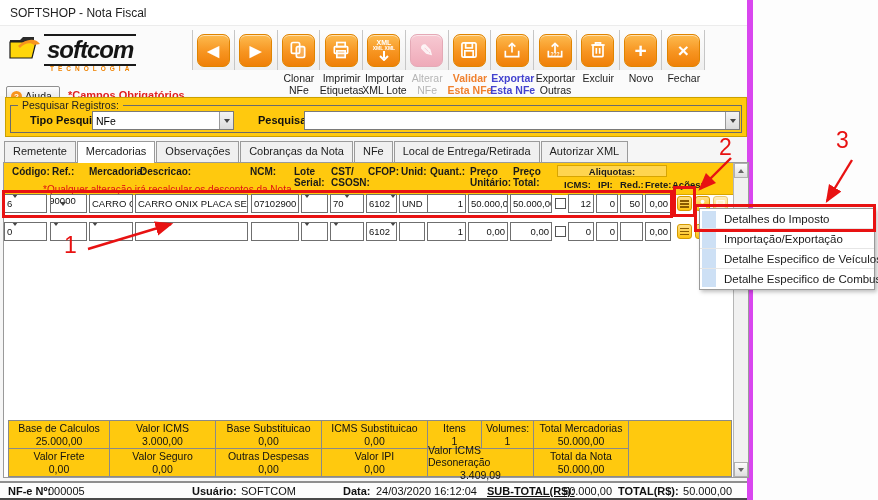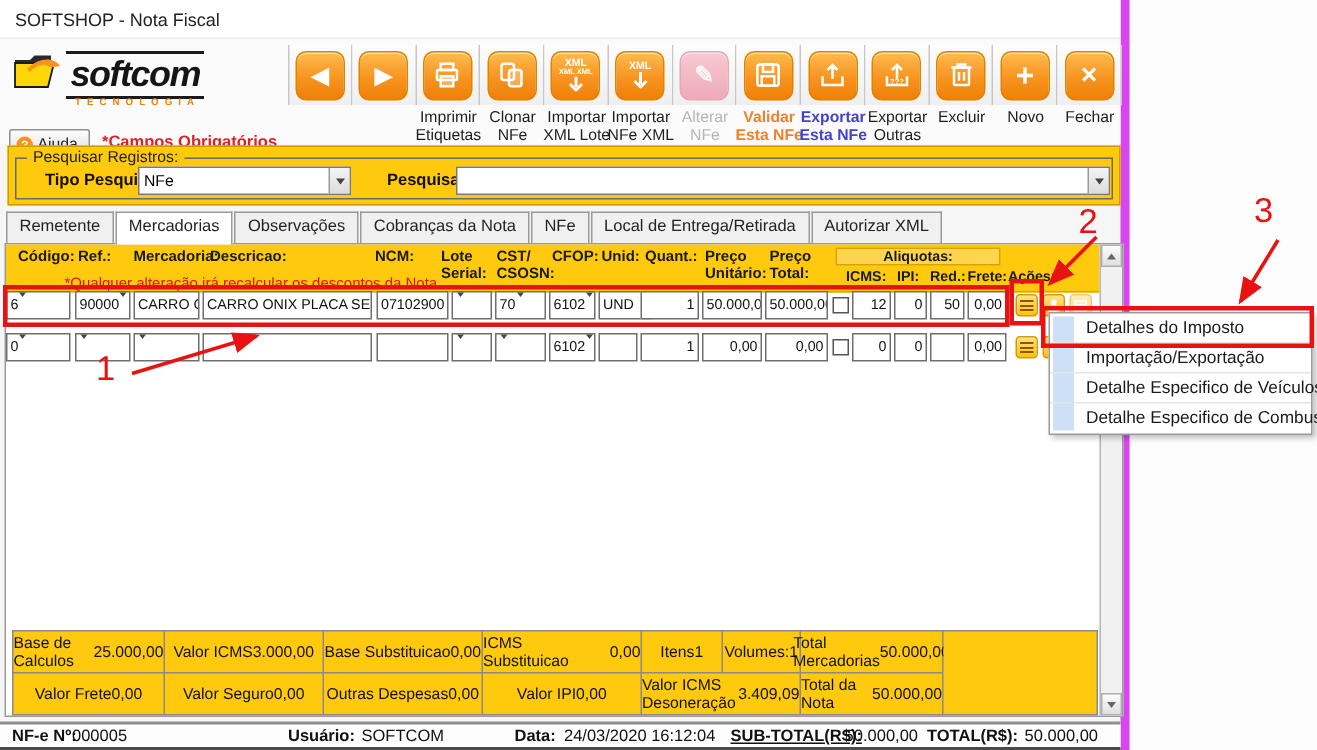--- a/index.html
+++ b/index.html
@@ -82,21 +82,21 @@
   .vscroll { position:absolute; right:0; top:0; width:15px; height:100%; background:#f1f1f1; border-left:1px solid #b5b5b5; }
   .sbtn { position:absolute; left:0; width:14px; height:15px; background:linear-gradient(#fdfdfd,#dfdfdf); border:1px solid #b0b0b0;
           display:flex; align-items:center; justify-content:center; cursor:pointer; }
   .sbtn.up { top:0; } .sbtn.down { bottom:0; }
   .tri-up { width:0; height:0; border-left:3px solid transparent; border-right:3px solid transparent; border-bottom:4px solid #666; }
   .tri-down { width:0; height:0; border-left:3px solid transparent; border-right:3px solid transparent; border-top:4px solid #666; }
 
   
   .totals { position:absolute; left:4px; top:257px; width:724px; background:#8a8a8a; padding:1px; gap:1px;
             display:grid; grid-template-columns:100px 105px 105px 105px 53px 51px 94px 1fr; grid-auto-rows:27px; }
-  .tc { background:#ffc90e; display:flex; flex-direction:row; align-items:center; justify-content:center; font-size:10.5px; color:#111; }
+  .tc { background:#ffc90e; display:flex; flex-direction:column; align-items:center; justify-content:center; font-size:10.5px; color:#111; }
   .tc .tl { font-weight:400; } .tc .tv { margin-top:1px; }
   .tc.span2r { grid-row:span 2; }
   .tc.span2c { grid-column:span 2; }
 
   
   .statusbar { position:absolute; left:0; top:481px; width:100%; height:19px; background:#fdfdfd;
                border-top:2px solid #8f8f8f; border-bottom:2px solid #4a4a4a; font-size:11px; color:#111; }
   .statusbar span { position:absolute; top:2px; white-space:nowrap; }
   .sb-b { font-weight:700; }
 
@@ -148,63 +148,51 @@
               <div class="tile">
                 <span class="ar">▶</span>
               </div>
             </div>
           <div class="tb-label"></div>
         </div>
         <div class="tb">
           <div class="tzone">
               <div class="tile">
             <svg width="20" height="20" viewBox="0 0 24 24" fill="none" stroke="#fff" stroke-width="2">
+              <rect x="4" y="3" width="10" height="13" rx="2"></rect>
+                  <rect x="10" y="8" width="10" height="13" rx="2" fill="rgba(255,255,255,.25)"></rect>
+            </svg>
+          </div>
+            </div>
+          <div class="tb-label">Clonar NFe</div>
+        </div>
+        <div class="tb">
+          <div class="tzone">
+              <div class="tile">
+            <svg width="20" height="20" viewBox="0 0 24 24" fill="none" stroke="#fff" stroke-width="2">
               <rect x="7" y="3" width="10" height="5"></rect>
                   <rect x="4" y="8" width="16" height="8" rx="1"></rect>
                   <rect x="7" y="13" width="10" height="8" fill="rgba(255,255,255,.3)"></rect>
             </svg>
           </div>
             </div>
           <div class="tb-label">Imprimir Etiquetas</div>
-        </div>
-        <div class="tb">
-          <div class="tzone">
-              <div class="tile">
-            <svg width="20" height="20" viewBox="0 0 24 24" fill="none" stroke="#fff" stroke-width="2">
-              <rect x="4" y="3" width="10" height="13" rx="2"></rect>
-                  <rect x="10" y="8" width="10" height="13" rx="2" fill="rgba(255,255,255,.25)"></rect>
-            </svg>
-          </div>
-            </div>
-          <div class="tb-label">Clonar NFe</div>
         </div>
         <div class="tb">
           <div class="tzone">
               <div class="tile">
             <span class="xmltxt">XML</span>
             <span class="xmlsm">XML XML</span>
             <svg width="12" height="10" viewBox="0 0 12 10" fill="none" stroke="#fff" stroke-width="2">
               <path d="M6 0v7"></path>
                   <path d="M2 5l4 4 4-4"></path>
             </svg>
           </div>
             </div>
           <div class="tb-label">Importar XML Lote</div>
-        </div>
-        <div class="tb">
-          <div class="tzone">
-              <div class="tile">
-            <span class="xmltxt">XML</span>
-            <svg width="12" height="11" viewBox="0 0 12 11" fill="none" stroke="#fff" stroke-width="2">
-              <path d="M6 0v8"></path>
-                  <path d="M2 6l4 4 4-4"></path>
-            </svg>
-          </div>
-            </div>
-          <div class="tb-label">Importar NFe XML</div>
         </div>
         <div class="tb">
           <div class="tzone">
               <div class="tile disabled">
                 <span style="font-size:16px;color:#fff;opacity:.85;">✎</span>
               </div>
             </div>
           <div class="tb-label dis">Alterar NFe</div>
         </div>
         <div class="tb">
@@ -336,21 +324,21 @@
         <span class="subh" style="left:641px;">Frete:</span>
         <span class="subh" style="left:668px;">Ações:</span>
         <div class="gridnote">*Qualquer alteração irá recalcular os descontos da Nota.</div>
       </div>
 
       <div>
         <div class="fld cmb" style="left:0;   top:31px; width:43px;">
             <span>6</span>
             <span class="caz"><i></i></span>
           </div>
-        <div class="fld cmb" style="left:46px; top:31px; width:37px;">
+        <div class="fld cmb" style="left:46px; top:31px; width:37px;flex-direction:column;">
             <span>90000</span>
             <span class="caz"><i></i></span>
           </div>
         <div class="fld cmb" style="left:85px; top:31px; width:44px;">
             <span>CARRO C</span>
           </div>
         <div class="fld" style="left:131px; top:31px; width:113px;">
             <span>CARRO ONIX PLACA SEM-1000</span>
           </div>
         <div class="fld" style="left:247px; top:31px; width:48px;">

